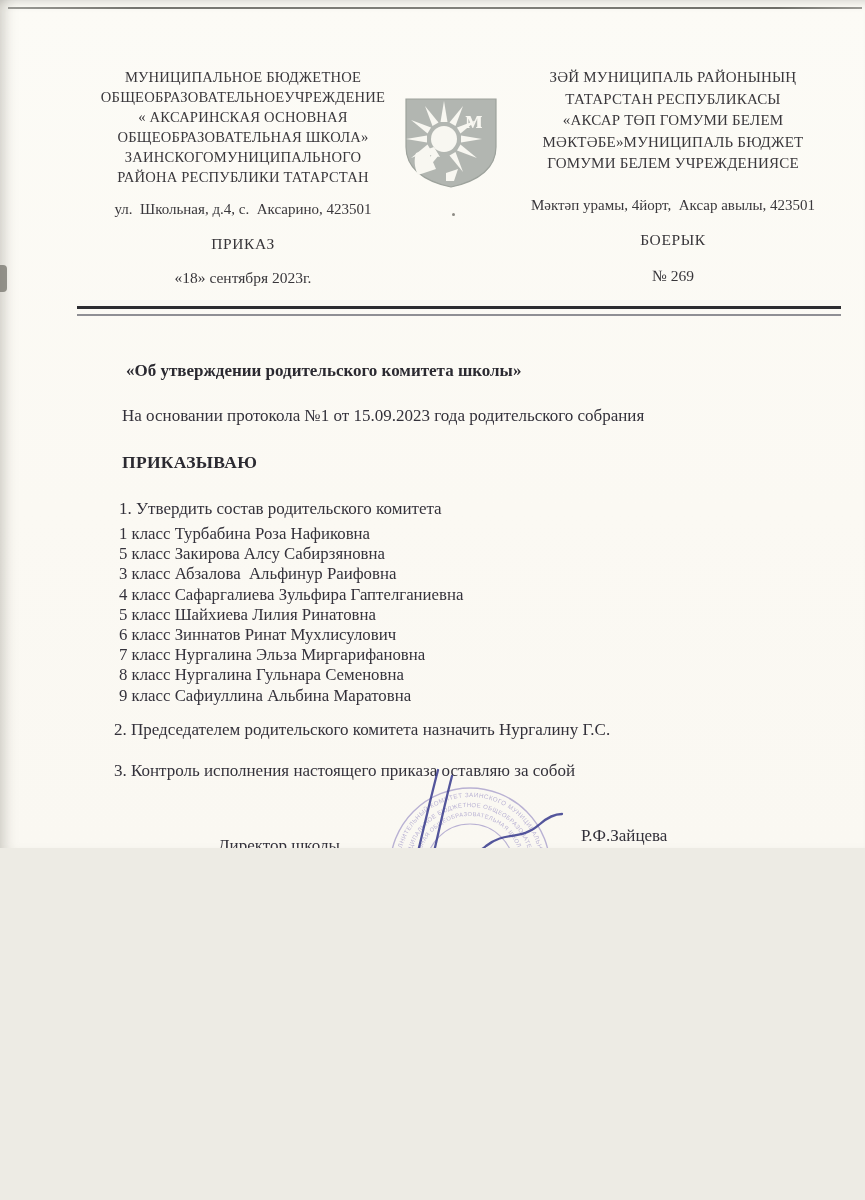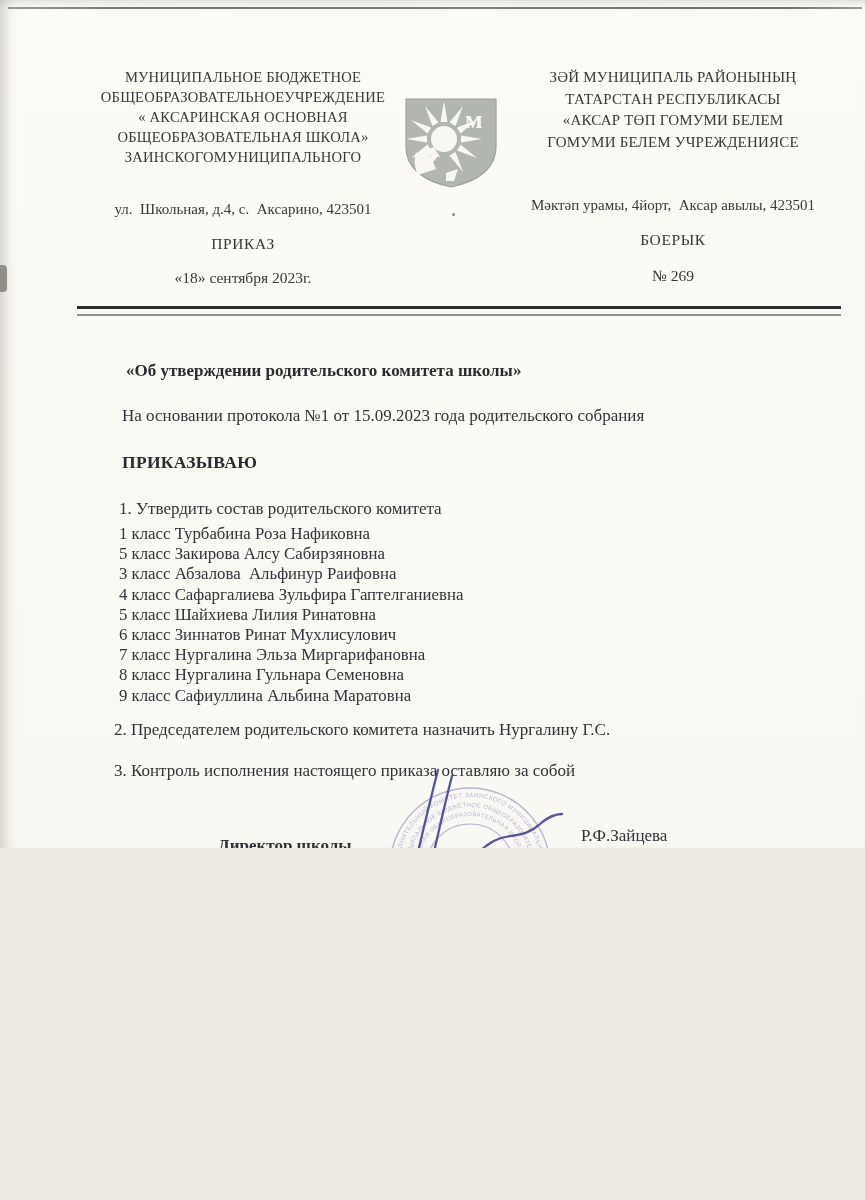--- a/index.html
+++ b/index.html
@@ -47,20 +47,21 @@
   <div class="scan-top-line"></div>
   <div class="left-edge-blob"></div>
 
   <div class="abs center org-block org-left" style="left:84px; top:67px; width:318px;">
 
   <div class="org-line">МУНИЦИПАЛЬНОЕ БЮДЖЕТНОЕ</div>
       <div class="org-line">ОБЩЕОБРАЗОВАТЕЛЬНОЕУЧРЕЖДЕНИЕ</div>
       <div class="org-line">« АКСАРИНСКАЯ ОСНОВНАЯ</div>
       <div class="org-line">ОБЩЕОБРАЗОВАТЕЛЬНАЯ ШКОЛА»</div>
       <div class="org-line">ЗАИНСКОГОМУНИЦИПАЛЬНОГО</div>
+      <div class="org-line">РАЙОНА РЕСПУБЛИКИ ТАТАРСТАН</div>
     </div>
   <div class="abs center addr" style="left:84px; top:201px; width:318px;">ул.  Школьная, д.4, с.  Аксарино, 423501</div>
   <div class="abs center doctype" style="left:84px; top:235px; width:318px;">ПРИКАЗ</div>
   <div class="abs center subline" style="left:84px; top:269px; width:318px;">«18» сентября 2023г.</div>
 
   <div class="abs" style="left:400px; top:95px; width:102px; height:96px;">
     <svg width="102" height="96" viewBox="0 0 102 96" xmlns="http://www.w3.org/2000/svg">
       <path d="M6 4 H96 V52 C96 72 80 86 51 92 C22 86 6 72 6 52 Z" fill="#b2b6b1" stroke="#9da29c" stroke-width="1.2"></path>
       <g fill="#f8f7f1">
         <g>
@@ -82,20 +83,21 @@
       </g>
       <text x="65" y="33" font-size="26" font-weight="bold" fill="#f8f7f1" font-family="Liberation Serif, DejaVu Serif, serif">м</text>
     </svg>
   </div>
 
   <div class="abs center org-block org-right" style="left:508px; top:67px; width:330px;">
 
   <div class="org-line">ЗӘЙ МУНИЦИПАЛЬ РАЙОНЫНЫҢ</div>
       <div class="org-line">ТАТАРСТАН РЕСПУБЛИКАСЫ</div>
       <div class="org-line">«АКСАР ТӨП ГОМУМИ БЕЛЕМ</div>
+      <div class="org-line">МӘКТӘБЕ»МУНИЦИПАЛЬ БЮДЖЕТ</div>
       <div class="org-line">ГОМУМИ БЕЛЕМ УЧРЕЖДЕНИЯСЕ</div>
     </div>
   <div class="abs center addr" style="left:508px; top:197px; width:330px;">Мәктәп урамы, 4йорт,  Аксар авылы, 423501</div>
   <div class="abs center doctype" style="left:508px; top:231px; width:330px;">БОЕРЫК</div>
   <div class="abs center subline" style="left:508px; top:267px; width:330px;">№ 269</div>
 
   <div class="divider-top"></div>
   <div class="divider-bottom"></div>
 
   <div class="body-text bold" style="left:126px; top:361px;">«Об утверждении родительского комитета школы»</div>
@@ -113,21 +115,21 @@
       <div class="committee-line">5 класс Шайхиева Лилия Ринатовна</div>
       <div class="committee-line">6 класс Зиннатов Ринат Мухлисулович</div>
       <div class="committee-line">7 класс Нургалина Эльза Миргарифановна</div>
       <div class="committee-line">8 класс Нургалина Гульнара Семеновна</div>
       <div class="committee-line">9 класс Сафиуллина Альбина Маратовна</div>
     </div>
 
   <div class="body-text" style="left:114px; top:720px;">2. Председателем родительского комитета назначить Нургалину Г.С.</div>
   <div class="body-text" style="left:114px; top:761px;">3. Контроль исполнения настоящего приказа оставляю за собой</div>
 
-  <div class="body-text" style="left:218px; top:836px;font-weight:bold;">Директор школы</div>
+  <div class="body-text" style="left:218px; top:836px;">Директор школы</div>
   <div class="body-text" style="left:581px; top:826px;">Р.Ф.Зайцева</div>
 
   <div class="stamp-wrap">
     <svg width="170" height="170" viewBox="0 0 170 170" xmlns="http://www.w3.org/2000/svg">
       <defs>
         <path id="ring1" d="M 14 85 a 71 71 0 1 1 142 0 a 71 71 0 1 1 -142 0"></path>
         <path id="ring2" d="M 24 85 a 61 61 0 1 1 122 0 a 61 61 0 1 1 -122 0"></path>
         <path id="ring3" d="M 33 85 a 52 52 0 1 1 104 0 a 52 52 0 1 1 -104 0"></path>
       </defs>
       <g stroke="#a79ecb" fill="none">

